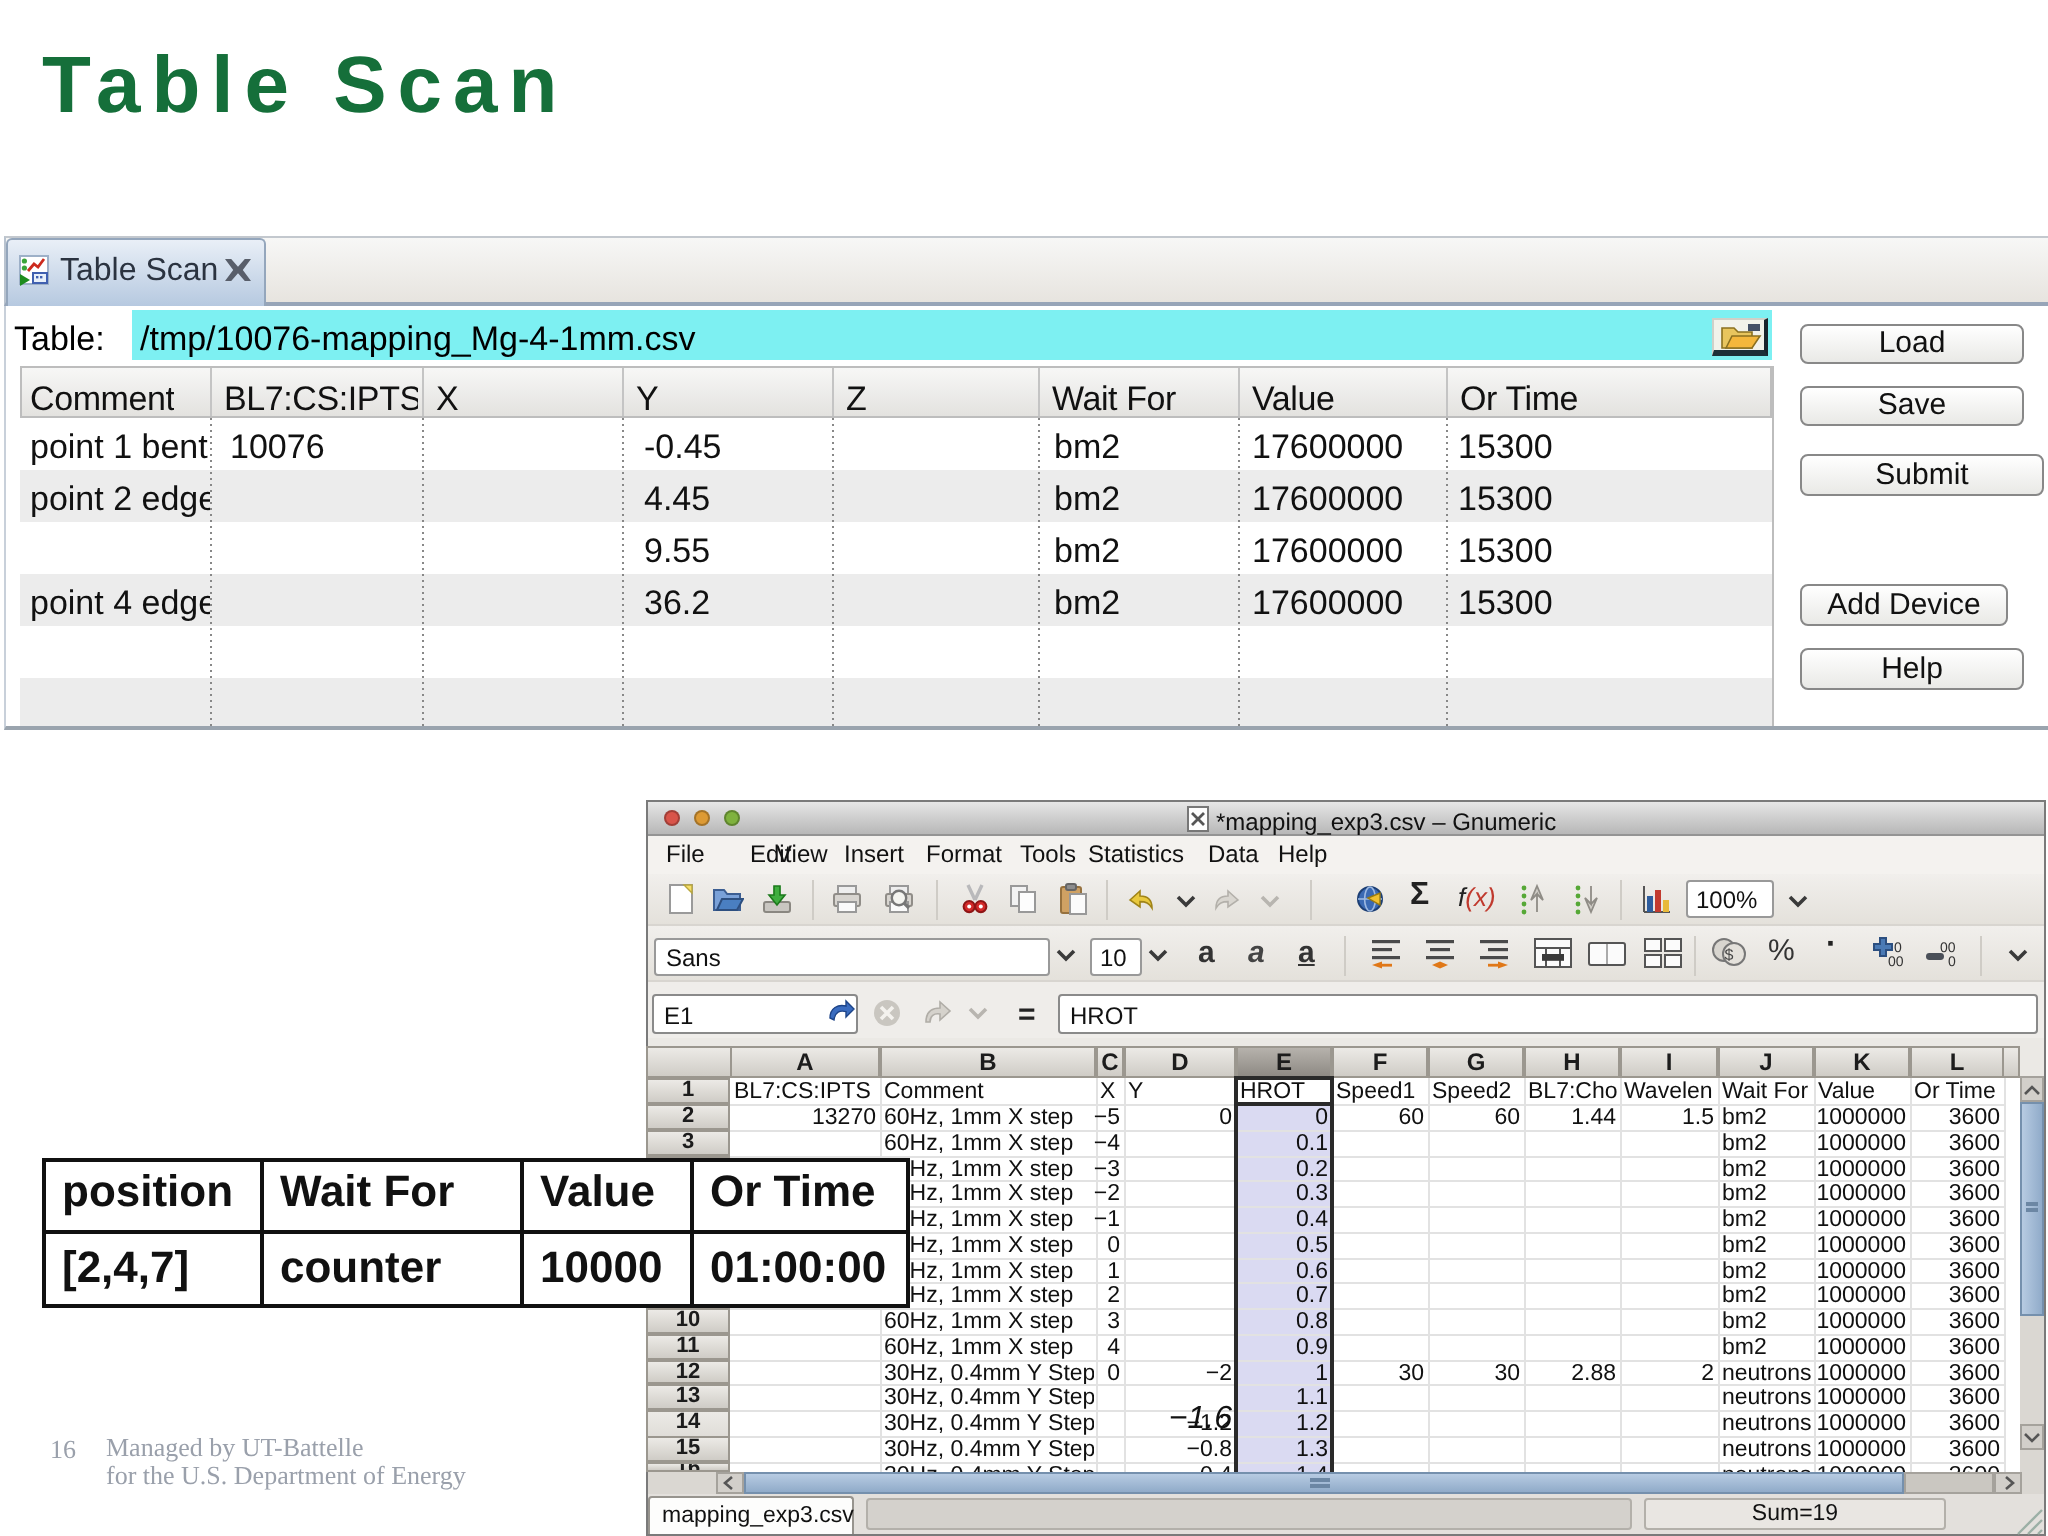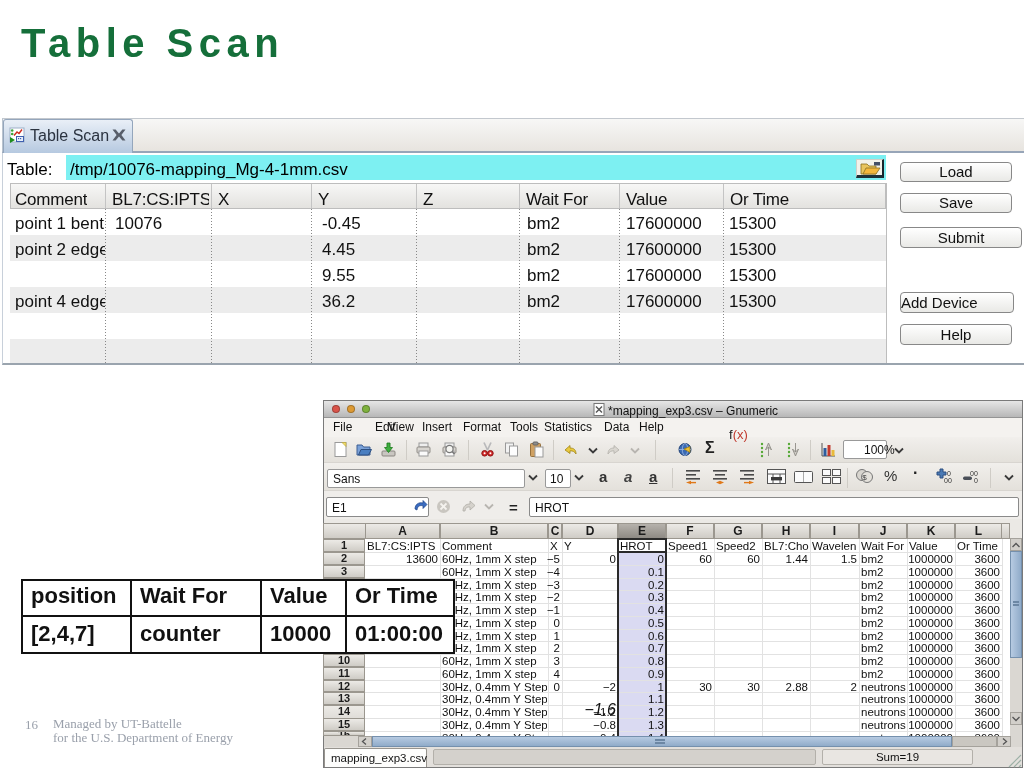--- a/index.html
+++ b/index.html
@@ -81,21 +81,21 @@
 <div class="a" style="left:211px;top:209px;width:1px;height:154px;background-image:repeating-linear-gradient(#888 0 1px,transparent 1px 3px);"></div>
 <div class="a" style="left:311px;top:209px;width:1px;height:154px;background-image:repeating-linear-gradient(#888 0 1px,transparent 1px 3px);"></div>
 <div class="a" style="left:416px;top:209px;width:1px;height:154px;background-image:repeating-linear-gradient(#888 0 1px,transparent 1px 3px);"></div>
 <div class="a" style="left:519px;top:209px;width:1px;height:154px;background-image:repeating-linear-gradient(#888 0 1px,transparent 1px 3px);"></div>
 <div class="a" style="left:619px;top:209px;width:1px;height:154px;background-image:repeating-linear-gradient(#888 0 1px,transparent 1px 3px);"></div>
 <div class="a" style="left:723px;top:209px;width:1px;height:154px;background-image:repeating-linear-gradient(#888 0 1px,transparent 1px 3px);"></div>
 <div class="a" style="left:886px;top:183px;width:1px;height:180px;background:#bdbdbd;"></div>
 <div class="a" style="left:900px;top:162px;width:112px;height:20px;background:linear-gradient(#ffffff,#e9e9e6);border:1px solid #888;border-radius:4px;box-sizing:border-box;text-align:center;font-size:15px;color:#111;line-height:18px;">Load</div>
 <div class="a" style="left:900px;top:193px;width:112px;height:20px;background:linear-gradient(#ffffff,#e9e9e6);border:1px solid #888;border-radius:4px;box-sizing:border-box;text-align:center;font-size:15px;color:#111;line-height:18px;">Save</div>
 <div class="a" style="left:900px;top:227px;width:122px;height:21px;background:linear-gradient(#ffffff,#e9e9e6);border:1px solid #888;border-radius:4px;box-sizing:border-box;text-align:center;font-size:15px;color:#111;line-height:19px;">Submit</div>
-<div class="a" style="left:900px;top:292px;width:114px;height:21px;background:linear-gradient(#ffffff,#e9e9e6);border:1px solid #888;border-radius:4px;box-sizing:border-box;text-align:left;font-size:15px;color:#111;line-height:19px;">Add Device</div>
+<div class="a" style="left:900px;top:292px;width:104px;height:21px;background:linear-gradient(#ffffff,#e9e9e6);border:1px solid #888;border-radius:4px;box-sizing:border-box;text-align:center;font-size:15px;color:#111;line-height:19px;">Add Device</div>
 <div class="a" style="left:900px;top:324px;width:112px;height:21px;background:linear-gradient(#ffffff,#e9e9e6);border:1px solid #888;border-radius:4px;box-sizing:border-box;text-align:center;font-size:15px;color:#111;line-height:19px;">Help</div>
 <div class="a" style="left:323px;top:400px;width:700px;height:368px;background:#ebe9e5;border:1px solid #7a7a7a;box-sizing:border-box;"></div>
 <div class="a" style="left:324px;top:401px;width:698px;height:17px;background:linear-gradient(#e6e6e6,#b7b7b7);border-bottom:1px solid #949494;box-sizing:border-box;"></div>
 <div class="a" style="left:332px;top:405px;width:8px;height:8px;border-radius:50%;background:#d9544a;border:1px solid rgba(0,0,0,.25);box-sizing:border-box;"></div>
 <div class="a" style="left:347px;top:405px;width:8px;height:8px;border-radius:50%;background:#dd9a34;border:1px solid rgba(0,0,0,.25);box-sizing:border-box;"></div>
 <div class="a" style="left:362px;top:405px;width:8px;height:8px;border-radius:50%;background:#7fb23e;border:1px solid rgba(0,0,0,.25);box-sizing:border-box;"></div>
 <svg class="a" style="left:593px;top:403px" width="12" height="13" viewBox="0 0 12 13">
 <rect x="1" y="0.5" width="10" height="12" fill="#fdfdfd" stroke="#777" stroke-width="1"></rect>
 <path d="M3 3.5 L9 9.5 M9 3.5 L3 9.5" stroke="#555" stroke-width="1.4"></path>
   </svg>
@@ -170,21 +170,21 @@
     <path d="M1 1.5 L5 5.5 L9 1.5" stroke="#b8b5b0" stroke-width="1.8" fill="none"></path>
   </svg>
 <div class="a" style="left:655px;top:440px;width:1px;height:20px;background:#cfccc6;"></div>
 <svg class="a" style="left:677px;top:441px" width="17" height="17" viewBox="0 0 17 17">
     <circle cx="8" cy="8.5" r="6" fill="#3a6ab4" stroke="#1d3f74"></circle>
     <ellipse cx="8" cy="8.5" rx="2.7" ry="6" fill="none" stroke="#9db9e2" stroke-width="0.8"></ellipse>
     <line x1="2" y1="8.5" x2="14" y2="8.5" stroke="#9db9e2" stroke-width="0.8"></line>
     <path d="M7 8 L13 5.5 L13 11.5 Z" fill="#f0c030" stroke="#9a7a10" stroke-width="0.7"></path>
   </svg>
 <div class="tx" style="left:705px;top:439px;font-size:16px;font-weight:bold;color:#222;">Σ</div>
-<div class="tx" style="left:729px;top:427px;font-size:13px;color:#222;">f<span style="color:#c03a2e">(x)</span></div>
+<div class="tx" style="left:729px;top:441px;font-size:13px;font-style:italic;color:#222;">f<span style="color:#c03a2e">(x)</span></div>
 <svg class="a" style="left:758px;top:441px" width="17" height="17" viewBox="0 0 17 17">
     <circle cx="4" cy="3" r="1.2" fill="#56a836"></circle>
     <circle cx="4" cy="7" r="1.2" fill="#56a836"></circle>
     <circle cx="4" cy="11" r="1.2" fill="#56a836"></circle>
     <circle cx="4" cy="15" r="1.2" fill="#56a836"></circle>
     <path d="M10.5 15 L10.5 6 L7.5 9 L10.5 2 L13.5 9 L10.5 6" fill="#cfccc6" stroke="#8f8c86" stroke-width="0.9"></path>
   </svg>
 <svg class="a" style="left:785px;top:441px" width="17" height="17" viewBox="0 0 17 17">
     <circle cx="4" cy="3" r="1.2" fill="#56a836"></circle>
     <circle cx="4" cy="7" r="1.2" fill="#56a836"></circle>
@@ -193,21 +193,21 @@
     <path d="M10.5 2 L10.5 11 L7.5 8 L10.5 15 L13.5 8 L10.5 11" fill="#cfccc6" stroke="#8f8c86" stroke-width="0.9"></path>
   </svg>
 <div class="a" style="left:810px;top:440px;width:1px;height:20px;background:#cfccc6;"></div>
 <svg class="a" style="left:820px;top:441px" width="17" height="17" viewBox="0 0 17 17">
     <line x1="2" y1="2" x2="2" y2="15" stroke="#555" stroke-width="1"></line>
     <line x1="2" y1="15" x2="15" y2="15" stroke="#555" stroke-width="1"></line>
     <rect x="3.5" y="7" width="3" height="8" fill="#2e5d9e"></rect>
     <rect x="7.5" y="4" width="3" height="11" fill="#c23a2e"></rect>
     <rect x="11.5" y="9" width="3" height="6" fill="#e8b93a"></rect>
   </svg>
-<div class="a" style="left:843px;top:440px;width:44px;height:19px;background:#fff;border:1px solid #999;border-radius:2px;box-sizing:border-box;font-size:12px;color:#111;padding:2px 0 0 20px;">100%</div>
+<div class="a" style="left:843px;top:440px;width:44px;height:19px;background:#fff;border:1px solid #999;border-radius:2px;box-sizing:border-box;font-size:12px;color:#111;padding:2px 0 0 4px;">100%</div>
 <svg class="a" style="left:894px;top:447px" width="10" height="7" viewBox="0 0 10 7">
     <path d="M1 1.5 L5 5.5 L9 1.5" stroke="#3a3a3a" stroke-width="1.8" fill="none"></path>
   </svg>
 <div class="a" style="left:327px;top:469px;width:198px;height:19px;background:#fff;border:1px solid #999;border-radius:2px;box-sizing:border-box;font-size:12px;color:#111;padding:2px 0 0 5px;">Sans</div>
 <svg class="a" style="left:528px;top:474px" width="10" height="7" viewBox="0 0 10 7">
     <path d="M1 1.5 L5 5.5 L9 1.5" stroke="#3a3a3a" stroke-width="1.8" fill="none"></path>
   </svg>
 <div class="a" style="left:545px;top:469px;width:26px;height:19px;background:#fff;border:1px solid #999;border-radius:2px;box-sizing:border-box;font-size:12px;color:#111;padding:2px 0 0 4px;">10</div>
 <svg class="a" style="left:574px;top:474px" width="10" height="7" viewBox="0 0 10 7">
     <path d="M1 1.5 L5 5.5 L9 1.5" stroke="#3a3a3a" stroke-width="1.8" fill="none"></path>
@@ -355,21 +355,21 @@
 <div class="a" style="left:550px;max-width:11px;overflow:hidden;top:540.0px;font-size:11.5px;color:#111;white-space:nowrap;height:12.0px;">X</div>
 <div class="a" style="left:564px;max-width:53px;overflow:hidden;top:540.0px;font-size:11.5px;color:#111;white-space:nowrap;height:12.0px;">Y</div>
 <div class="a" style="left:620px;max-width:45px;overflow:hidden;top:540.0px;font-size:11.5px;color:#111;white-space:nowrap;height:12.0px;">HROT</div>
 <div class="a" style="left:668px;max-width:45px;overflow:hidden;top:540.0px;font-size:11.5px;color:#111;white-space:nowrap;height:12.0px;">Speed1</div>
 <div class="a" style="left:716px;max-width:45px;overflow:hidden;top:540.0px;font-size:11.5px;color:#111;white-space:nowrap;height:12.0px;">Speed2</div>
 <div class="a" style="left:764px;max-width:45px;overflow:hidden;top:540.0px;font-size:11.5px;color:#111;white-space:nowrap;height:12.0px;">BL7:Cho p</div>
 <div class="a" style="left:812px;max-width:46px;overflow:hidden;top:540.0px;font-size:11.5px;color:#111;white-space:nowrap;height:12.0px;">Wavelen g</div>
 <div class="a" style="left:861px;max-width:45px;overflow:hidden;top:540.0px;font-size:11.5px;color:#111;white-space:nowrap;height:12.0px;">Wait For</div>
 <div class="a" style="left:909px;max-width:45px;overflow:hidden;top:540.0px;font-size:11.5px;color:#111;white-space:nowrap;height:12.0px;">Value</div>
 <div class="a" style="left:957px;max-width:44px;overflow:hidden;top:540.0px;font-size:11.5px;color:#111;white-space:nowrap;height:12.0px;">Or Time</div>
-<div class="a" style="right:586px;top:553.0px;font-size:11.5px;color:#111;white-space:nowrap;height:11.8px;">13600</div>
+<div class="a" style="right:586px;top:553.0px;font-size:11.5px;color:#111;white-space:nowrap;height:11.8px;">13270</div>
 <div class="a" style="left:442px;max-width:105px;overflow:hidden;top:553.0px;font-size:11.5px;color:#111;white-space:nowrap;height:11.8px;">60Hz, 1mm X step</div>
 <div class="a" style="right:464px;top:553.0px;font-size:11.5px;color:#111;white-space:nowrap;height:11.8px;">−5</div>
 <div class="a" style="right:408px;top:553.0px;font-size:11.5px;color:#111;white-space:nowrap;height:11.8px;">0</div>
 <div class="a" style="right:360px;top:553.0px;font-size:11.5px;color:#111;white-space:nowrap;height:11.8px;">0</div>
 <div class="a" style="right:312px;top:553.0px;font-size:11.5px;color:#111;white-space:nowrap;height:11.8px;">60</div>
 <div class="a" style="right:264px;top:553.0px;font-size:11.5px;color:#111;white-space:nowrap;height:11.8px;">60</div>
 <div class="a" style="right:216px;top:553.0px;font-size:11.5px;color:#111;white-space:nowrap;height:11.8px;">1.44</div>
 <div class="a" style="right:167px;top:553.0px;font-size:11.5px;color:#111;white-space:nowrap;height:11.8px;">1.5</div>
 <div class="a" style="left:861px;max-width:45px;overflow:hidden;top:553.0px;font-size:11.5px;color:#111;white-space:nowrap;height:11.8px;">bm2</div>
 <div class="a" style="right:71px;top:553.0px;font-size:11.5px;color:#111;white-space:nowrap;height:11.8px;">1000000</div>

